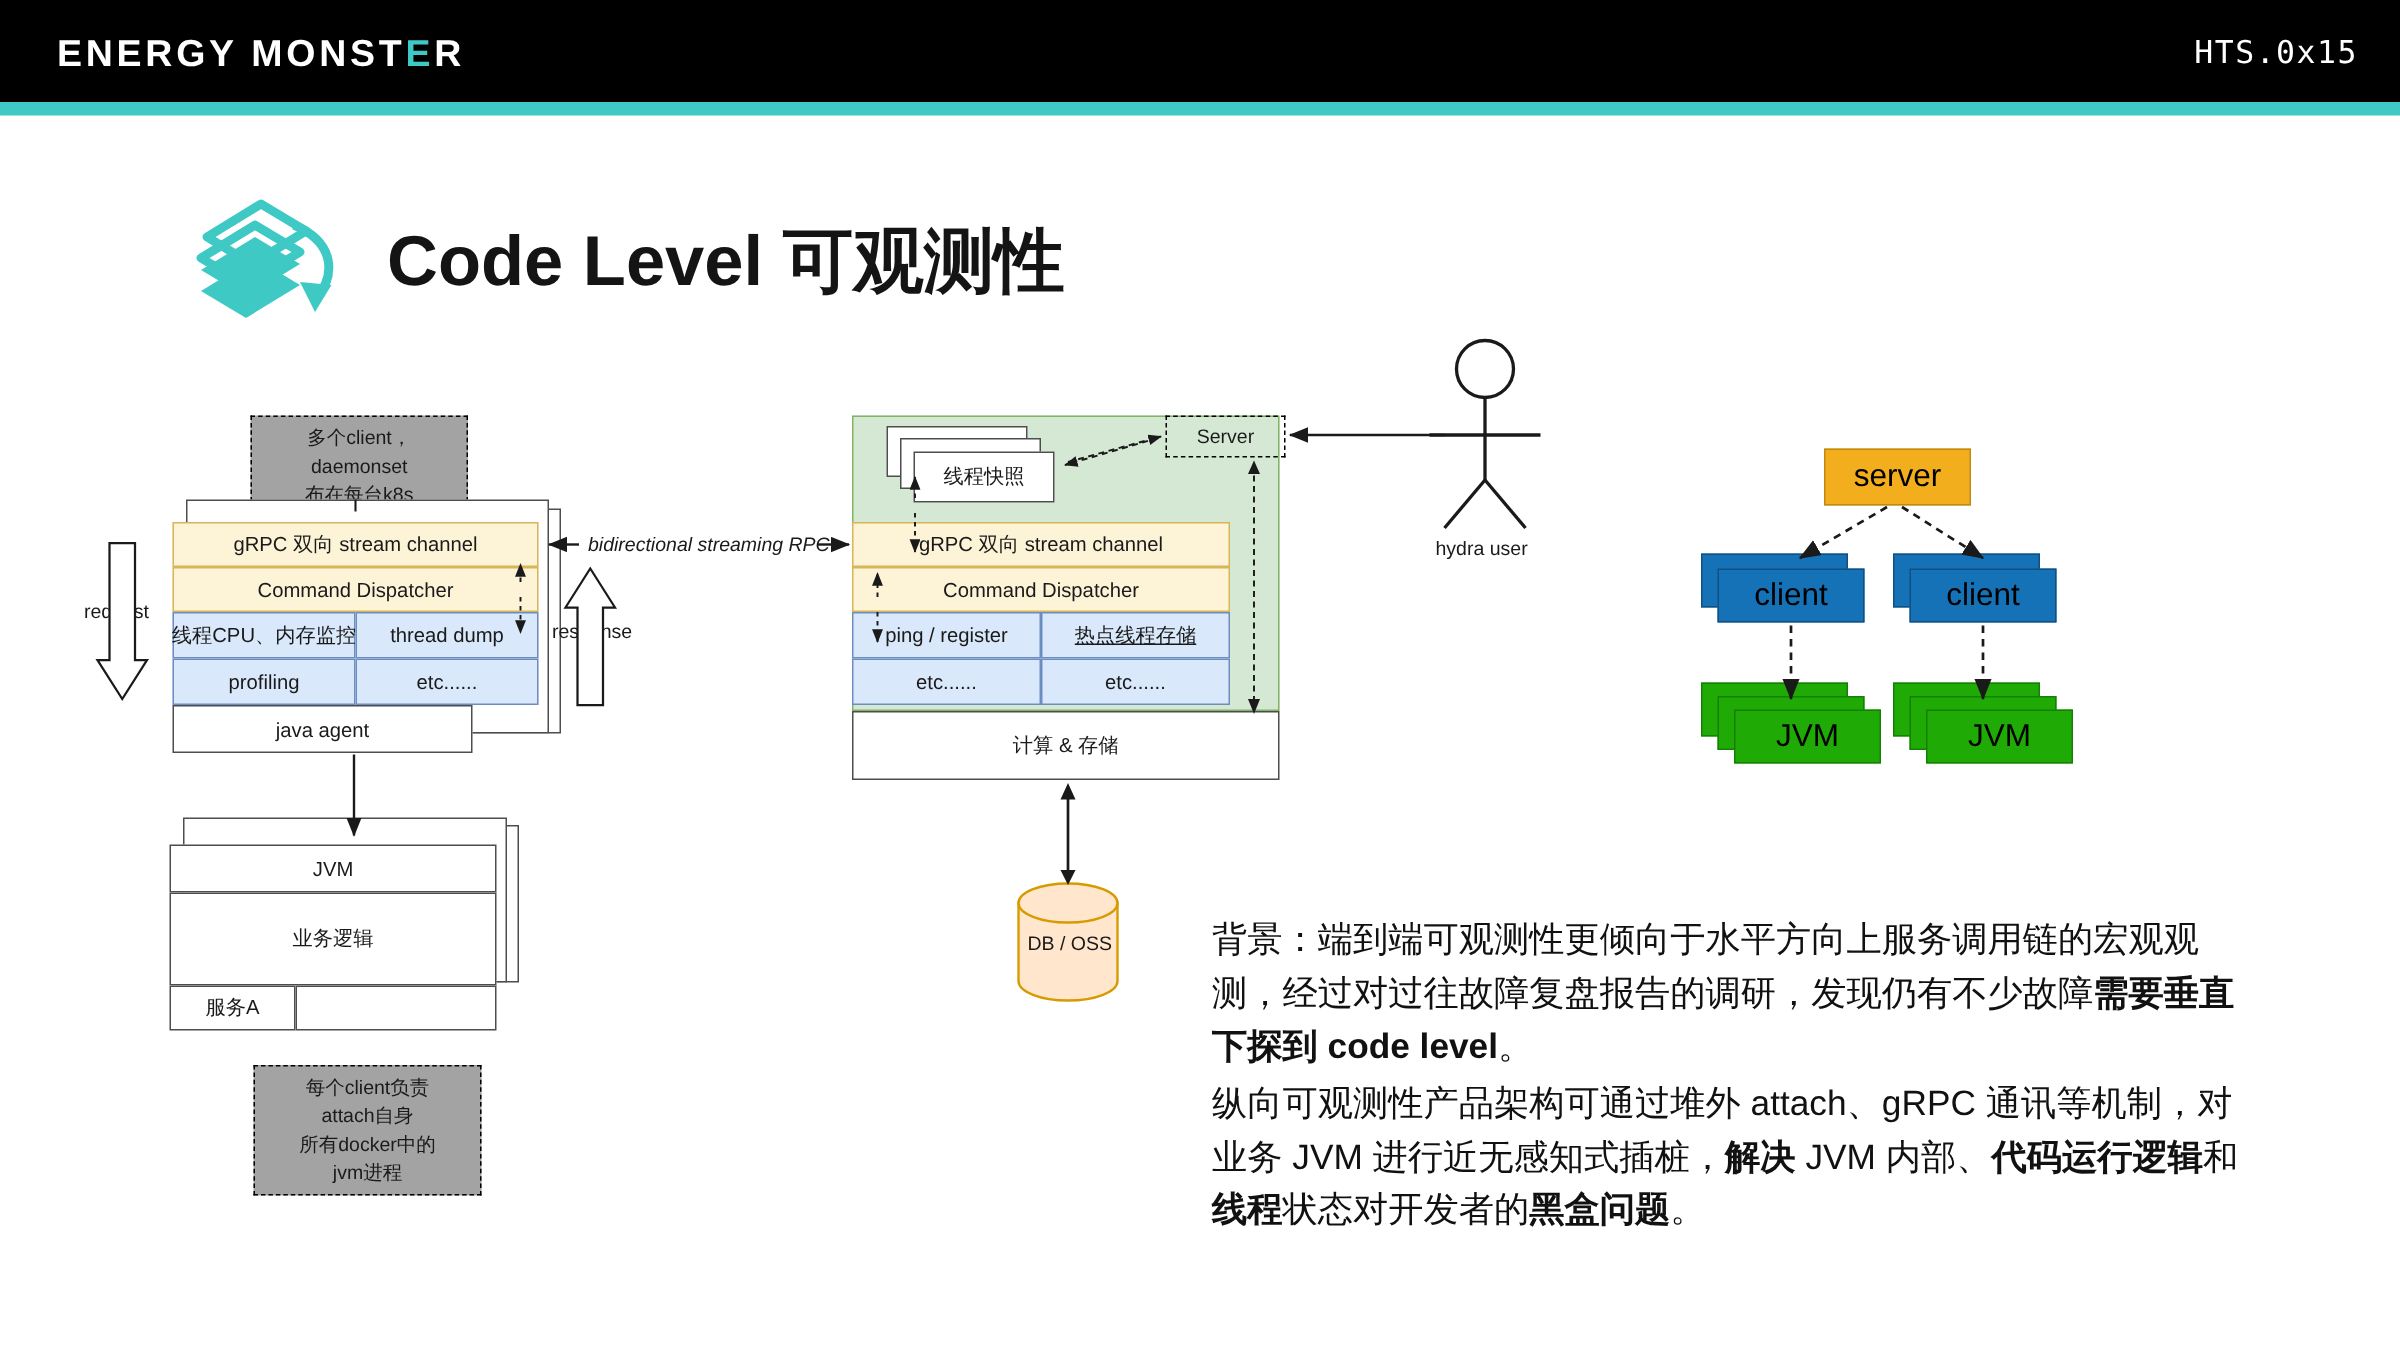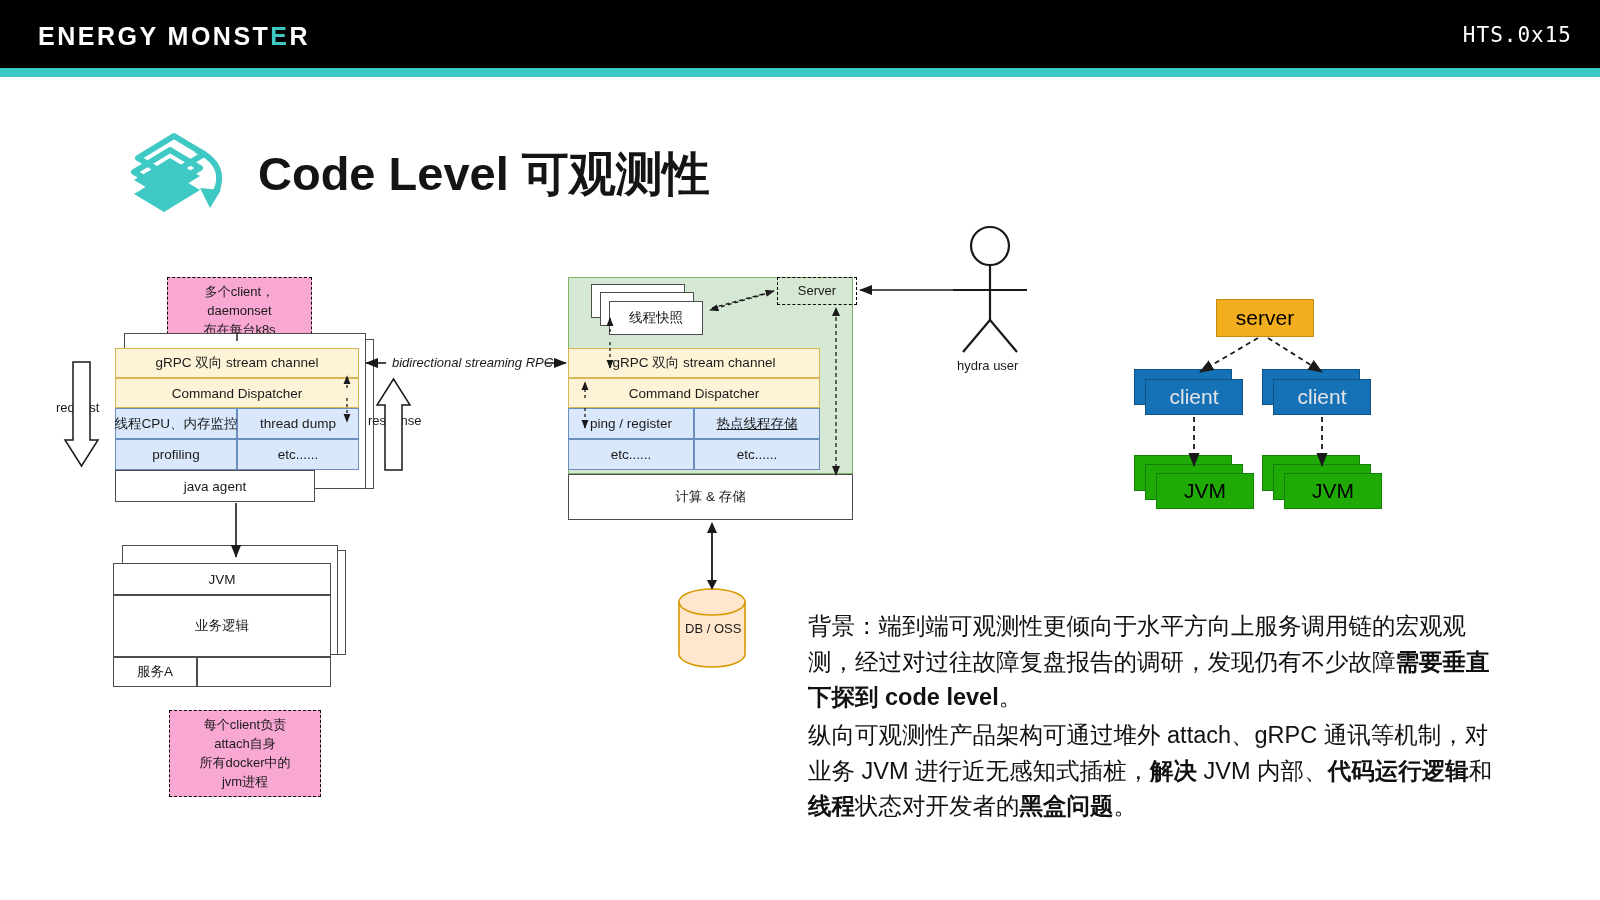--- a/index.html
+++ b/index.html
@@ -38,21 +38,21 @@
     font-size: 47px; font-weight: bold; color: #141414; white-space: nowrap;
   }
   
   .box { position: absolute; }
   .dashed-note {
     position: absolute;
     border: 1.6px dashed #000;
     text-align: center;
     font-size: 13px; line-height: 1.45; color: #1a1a1a;
     padding: 5px 24px;
-    background: #f9a8d4;
+    background: #a3a3a3;
   }
   .panel-row {
     position: absolute;
     display: flex; align-items: center; justify-content: center;
     font-size: 13.5px; color: #1a1a1a; white-space: nowrap;
   }
   .yellow { background: #fdf3d7; border: 1px solid #d6b656; }
   .blue   { background: #dae8fc; border: 1px solid #6c8ebf; }
   .white  { background: #ffffff; border: 1px solid #4d4d4d; }
   .green-panel { background: #d5e8d4; border: 1px solid #82b366; }
@@ -61,21 +61,21 @@
     position: absolute; font-size: 13px; color: #1a1a1a; white-space: nowrap;
   }
   .lbl-italic { font-style: italic; }
   svg.overlay { position: absolute; left: 0; top: 0; width: 1600px; height: 900px; pointer-events: none; }
   
   .r-box {
     position: absolute; display: flex; align-items: center; justify-content: center;
     font-size: 21px; color: #000;
   }
   .r-server { background: #f2ae1c; border: 1.5px solid #c08a12; }
-  .r-client { background: #1672b6; border: 1.5px solid #0f5183; color: #e5e5e5; }
+  .r-client { background: #1672b6; border: 1.5px solid #0f5183; color: #000000; }
   .r-jvm    { background: #1faa06; border: 1.5px solid #148005; color: #000; }
   
   .para {
     position: absolute; width: 690px;
     font-size: 23.5px; line-height: 1.52; color: #111;
   }
   .para b { font-weight: bold; }
 </style>
 </head>
 <body>

